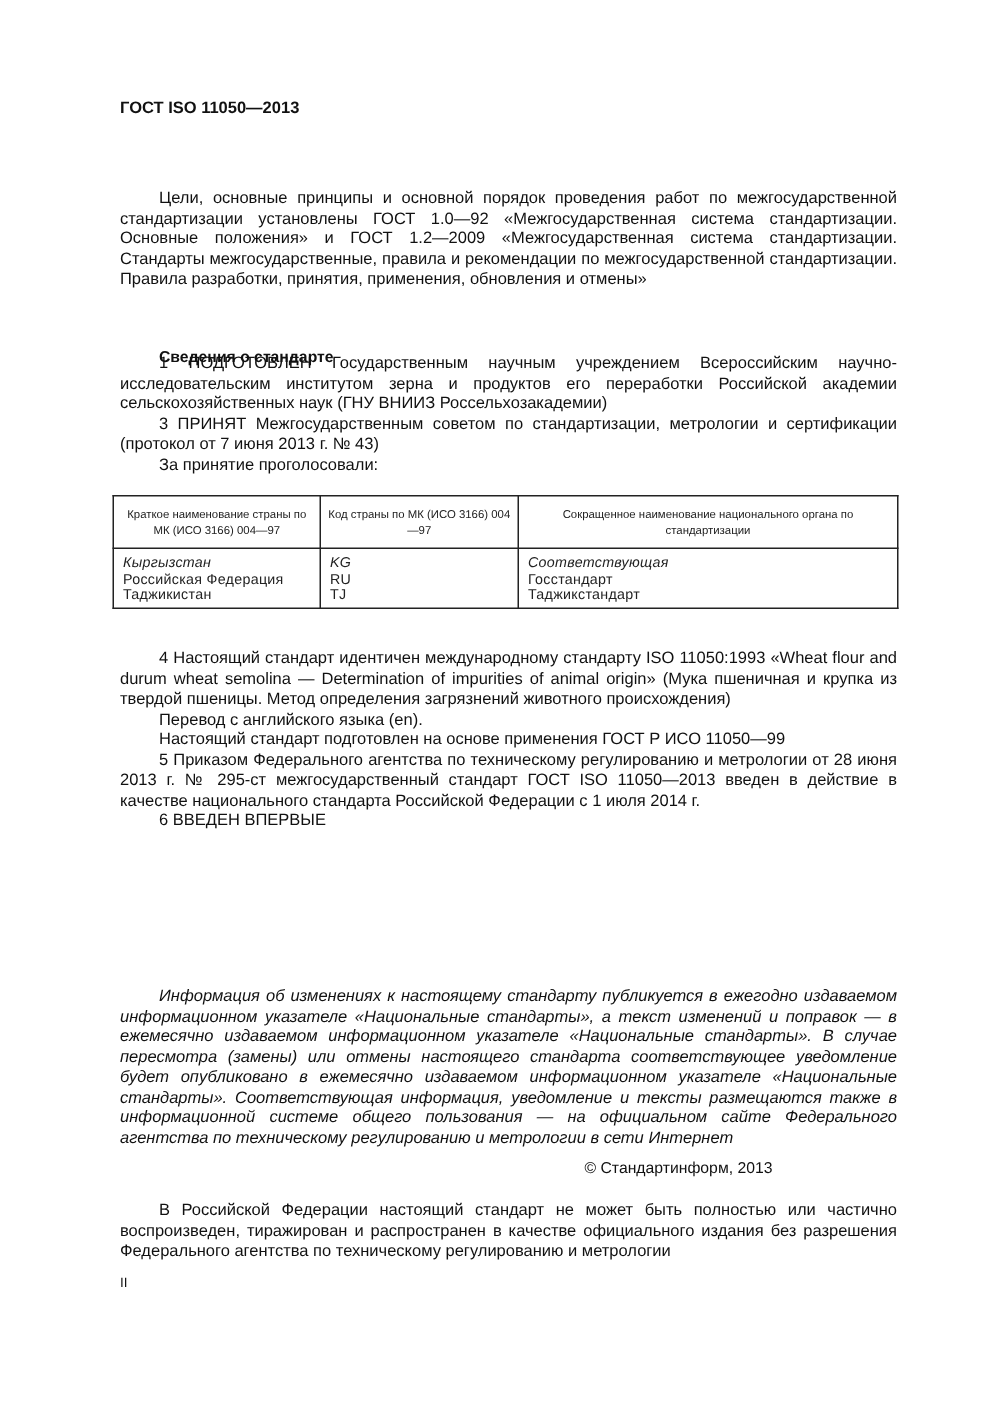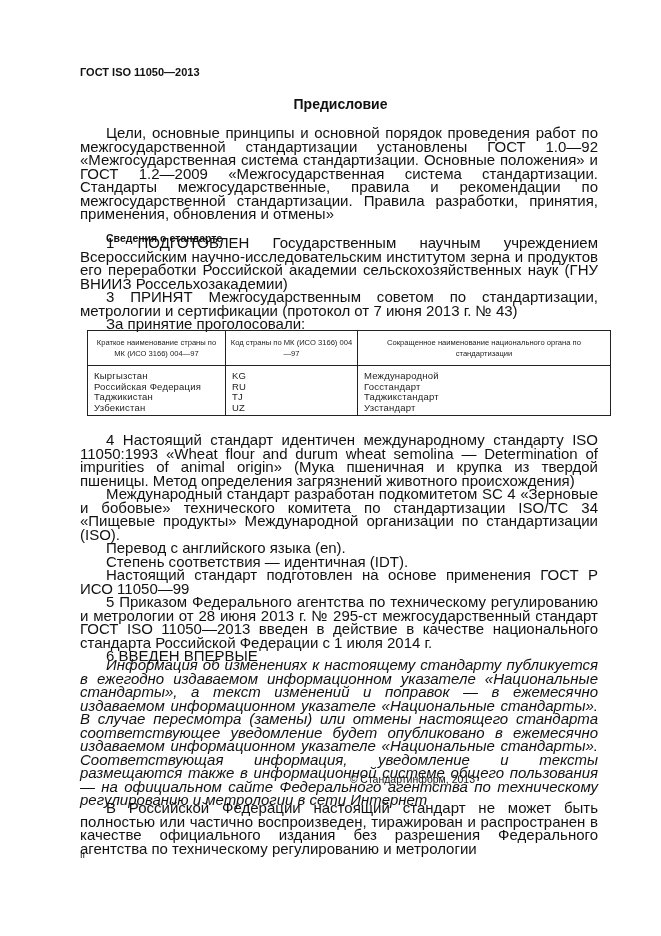--- a/index.html
+++ b/index.html
@@ -1,39 +1,38 @@
 <!DOCTYPE html>
 <html><head>
   <meta charset="utf-8">
   <style>
     html, body { margin: 0; padding: 0; background: #ffffff; }
     body { width: 661px; height: 936px; position: relative; overflow: hidden;
            font-family: "Liberation Sans", sans-serif; color: #111; }
-    .page { position: absolute; left: 0; top: 0; width: 538px; height: 936px; }
+    .page { position: absolute; left: 0; top: 0; width: 538px; height: 936px; padding-left: 40px; }
     .header-code { position: absolute; left: 80px; top: 66px; font-size: 11px; font-weight: bold; }
     .title { position: absolute; left: 0; width: 661px; top: 96px; text-align: center; font-size: 14px; font-weight: bold; padding-left: 20px; box-sizing: border-box; }
-    .block { position: absolute; left: 80px; width: 518px; font-size: 15px; line-height: 13.5px; text-align: justify; }
+    .block { position: absolute; left: 80px; width: 518px; font-size: 11px; line-height: 13.5px; text-align: justify; }
     .block p { margin: 0; text-indent: 26px; }
     .subhead { position: absolute; left: 106px; top: 208px; font-size: 10.5px; font-weight: bold; margin-top: 24px; }
     .italic p { font-style: italic; }
-    table.votes { position: absolute; left: 75px; top: 330px; width: 524px; border-collapse: collapse; font-size: 9.5px; margin-left: 12px; }
+    table.votes { position: absolute; left: 75px; top: 330px; width: 524px; border-collapse: collapse; font-size: 9.5px; }
     table.votes th { font-weight: normal; font-size: 7.6px; line-height: 11px; border: 1px solid #222; padding: 6px 4px 6px 4px; text-align: center; color: #222; }
     table.votes td { border-left: 1px solid #222; border-right: 1px solid #222; padding: 0 6px; line-height: 10.6px; color: #222; letter-spacing: 0.2px; }
-    table.votes tbody tr:first-child td { padding-top: 5px; }
+    table.votes tbody tr:first-child td { padding-top: 5px; font-style: italic; }
     table.votes tbody tr:last-child td { border-bottom: 1px solid #222; padding-bottom: 2px; }
     table.votes td.code { text-align: left; }
     .copyright { position: absolute; right: 63px; top: 773px; font-size: 10.5px; }
     .pagenum { position: absolute; left: 80px; top: 850px; font-size: 9px; }
   </style>
 </head>
 <body>
 
 <div class="page">
   <div class="header-code">ГОСТ ISO 11050—2013</div>
-  <div class="title">Предисловие</div>
 
   <div class="block" style="top:126px;">
     <p>Цели, основные принципы и основной порядок проведения работ по межгосударственной стандартизации установлены ГОСТ 1.0—92 «Межгосударственная система стандартизации. Основные положения» и ГОСТ 1.2—2009 «Межгосударственная система стандартизации. Стандарты межгосударственные, правила и рекомендации по межгосударственной стандартизации. Правила разработки, принятия, применения, обновления и отмены»</p>
   </div>
 
   <div class="subhead">Сведения о стандарте</div>
 
   <div class="block" style="top:236px;">
     <p>1 ПОДГОТОВЛЕН Государственным научным учреждением Всероссийским научно-исследовательским институтом зерна и продуктов его переработки Российской академии сельскохозяйственных наук (ГНУ ВНИИЗ Россельхозакадемии)</p>
     <p>3 ПРИНЯТ Межгосударственным советом по стандартизации, метрологии и сертификации (протокол от 7 июня 2013 г. № 43)</p>
@@ -50,45 +49,38 @@
       <tr>
         <th>Краткое наименование страны по МК (ИСО 3166) 004—97</th>
         <th>Код страны по МК (ИСО 3166) 004—97</th>
         <th>Сокращенное наименование национального органа по стандартизации</th>
       </tr>
     </thead>
     <tbody>
       <tr>
         <td>Кыргызстан</td>
         <td class="code">KG</td>
-        <td>Международной</td>
+        <td>Соответствующая</td>
       </tr>
       <tr>
         <td>Российская Федерация</td>
         <td class="code">RU</td>
         <td>Госстандарт</td>
       </tr>
       <tr>
         <td>Таджикистан</td>
         <td class="code">TJ</td>
         <td>Таджикстандарт</td>
       </tr>
-      <tr>
-        <td>Узбекистан</td>
-        <td class="code">UZ</td>
-        <td>Узстандарт</td>
-      </tr>
     </tbody>
   </table>
 
   <div class="block" style="top:433px;">
     <p>4 Настоящий стандарт идентичен международному стандарту ISO 11050:1993 «Wheat flour and durum wheat semolina — Determination of impurities of animal origin» (Мука пшеничная и крупка из твердой пшеницы. Метод определения загрязнений животного происхождения)</p>
-    <p>Международный стандарт разработан подкомитетом SC 4 «Зерновые и бобовые» технического комитета по стандартизации ISO/TC 34 «Пищевые продукты» Международной организации по стандартизации (ISO).</p>
     <p>Перевод с английского языка (en).</p>
-    <p>Степень соответствия — идентичная (IDT).</p>
     <p>Настоящий стандарт подготовлен на основе применения ГОСТ Р ИСО 11050—99</p>
     <p>5 Приказом Федерального агентства по техническому регулированию и метрологии от 28 июня 2013 г. № 295-ст межгосударственный стандарт ГОСТ ISO 11050—2013 введен в действие в качестве национального стандарта Российской Федерации с 1 июля 2014 г.</p>
     <p>6 ВВЕДЕН ВПЕРВЫЕ</p>
   </div>
 
   <div class="block italic" style="top:658px;">
     <p>Информация об изменениях к настоящему стандарту публикуется в ежегодно издаваемом информационном указателе «Национальные стандарты», а текст изменений и поправок — в ежемесячно издаваемом информационном указателе «Национальные стандарты». В случае пересмотра (замены) или отмены настоящего стандарта соответствующее уведомление будет опубликовано в ежемесячно издаваемом информационном указателе «Национальные стандарты». Соответствующая информация, уведомление и тексты размещаются также в информационной системе общего пользования — на официальном сайте Федерального агентства по техническому регулированию и метрологии в сети Интернет</p>
   </div>
 
   <div class="copyright">© Стандартинформ, 2013</div>

